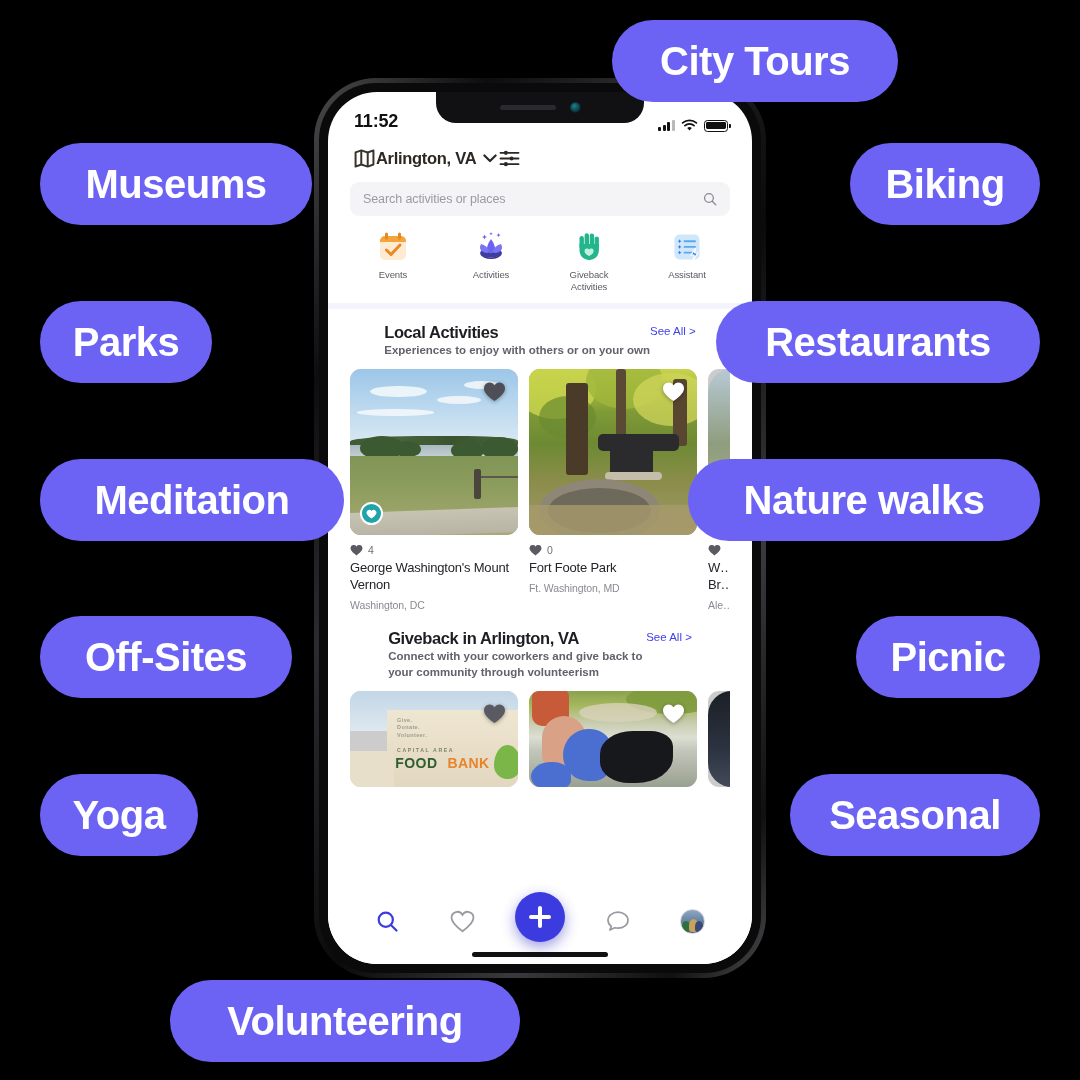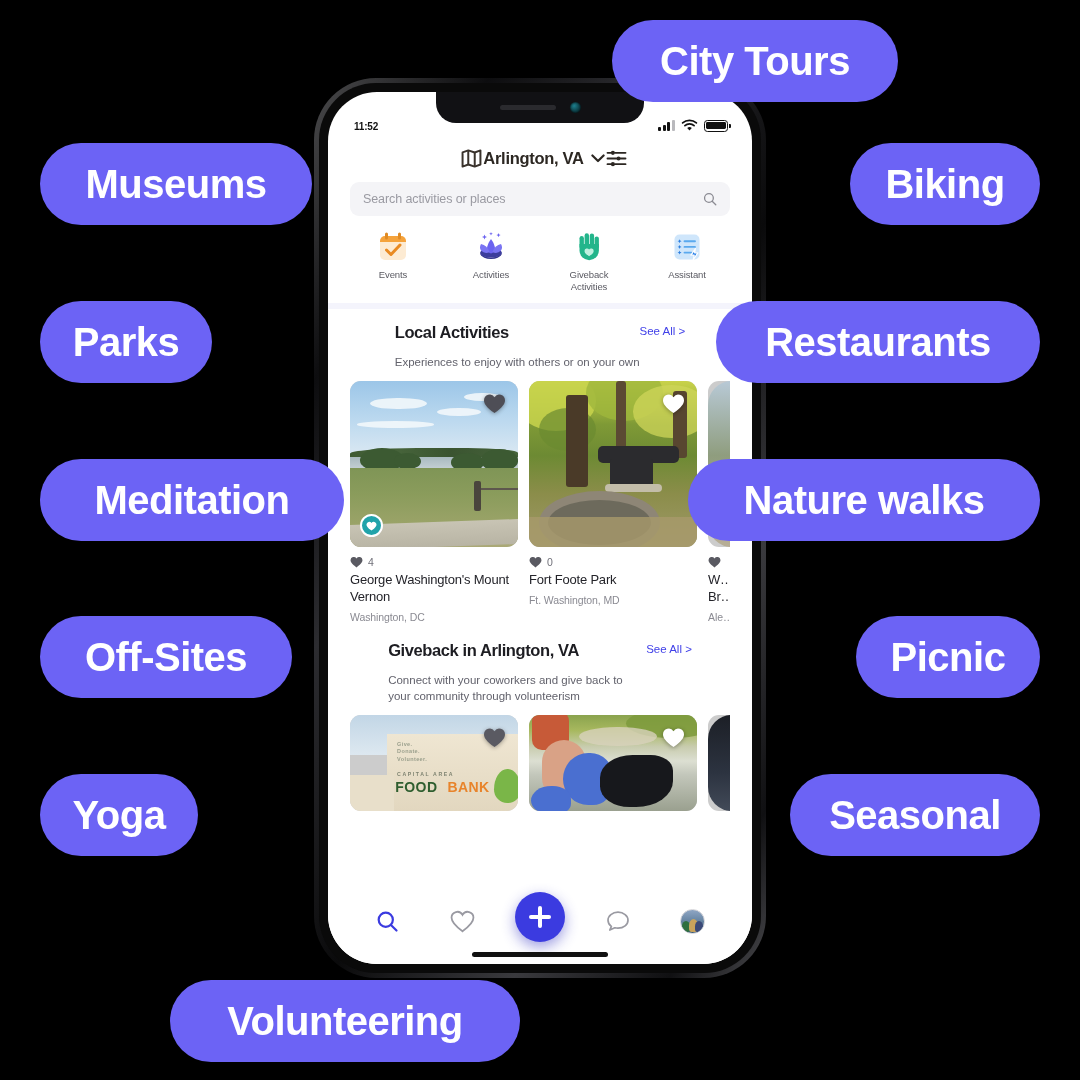--- a/index.html
+++ b/index.html
@@ -65,41 +65,41 @@
     box-shadow: inset 0 0 2px #000;
   }
 
   
   #statusbar {
     position: relative; height: 44px;
     display: flex; align-items: flex-end; justify-content: space-between;
     padding: 0 24px 4px 26px;
     z-index: 8;
   }
-  #clock { font-size: 10px; font-weight: 700; color: #111; letter-spacing: -0.2px; }
+  #clock { font-size: 18px; font-weight: 700; color: #111; letter-spacing: -0.2px; }
   #status-right { display: flex; align-items: center; gap: 6px; }
   .bars { display: flex; align-items: flex-end; gap: 1.6px; height: 11px; }
   .bars i { width: 3px; background: #111; border-radius: 1px; display: block; }
   .bars i:nth-child(1){height:4px}
   .bars i:nth-child(2){height:6.5px}
   .bars i:nth-child(3){height:9px}
   .bars i:nth-child(4){height:11px;background:#b9b9bd}
   .batt {
     width: 24px; height: 12px; border: 1.6px solid #111; border-radius: 3.4px;
     position: relative; padding: 1.4px;
   }
   .batt::after {
     content:""; position:absolute; right:-3.6px; top:3.4px;
     width:2px;height:4px;background:#111;border-radius:0 1px 1px 0;
   }
   .batt span { display:block; height:100%; width:100%; background:#111; border-radius:1.4px; }
 
   
   #appbar {
-    display: flex; align-items: center; justify-content: center;
+    display: flex; align-items: center; justify-content: flex-start;
     padding: 10px 16px 6px 24px;
   }
   #loc {
     display: flex; align-items: center; gap: 7px;
     font-size: 16.5px; font-weight: 700; color: #2c2722; letter-spacing: -0.3px;
   }
   .hdr-ic { width: 24px; height: 24px; display:flex; align-items:center; justify-content:center; }
 
   
   #searchwrap { padding: 6px 22px 0 22px; }
@@ -119,21 +119,21 @@
   .qa-lb {
     font-size: 9.5px; color: #5a5a62; text-align: center; line-height: 1.25;
     letter-spacing: -0.1px;
   }
   #divider { height: 6px; background: #F4F4FC; }
 
   
   .section { padding: 14px 22px 0 22px; }
   .sec-head { display: flex; align-items: flex-start; justify-content: center; }
   .sec-title { font-size: 16.5px; font-weight: 700; color: #1d1d22; letter-spacing: -0.4px; }
-  .sec-sub { font-size: 11.5px; color: #62626c; margin-top: 13px; line-height: 1.35; max-width: 300px; }
+  .sec-sub { font-size: 11.5px; color: #62626c; margin-top: 1px; line-height: 1.35; max-width: 300px; font-weight: bold; }
   .see-all { font-size: 11.5px; color: #4040E8; white-space: nowrap; padding-top: 2px; }
 
   .rail { display: flex; gap: 11px; margin-top: 11px; overflow: hidden; }
   .card { width: 168px; flex: 0 0 auto; }
   .card.clip { width: 46px; overflow: hidden; }
   .thumb {
     position: relative; width: 168px; height: 166px;
     border-radius: 11px; overflow: hidden; background: #ccc;
   }
   .thumb.small { height: 96px; }

